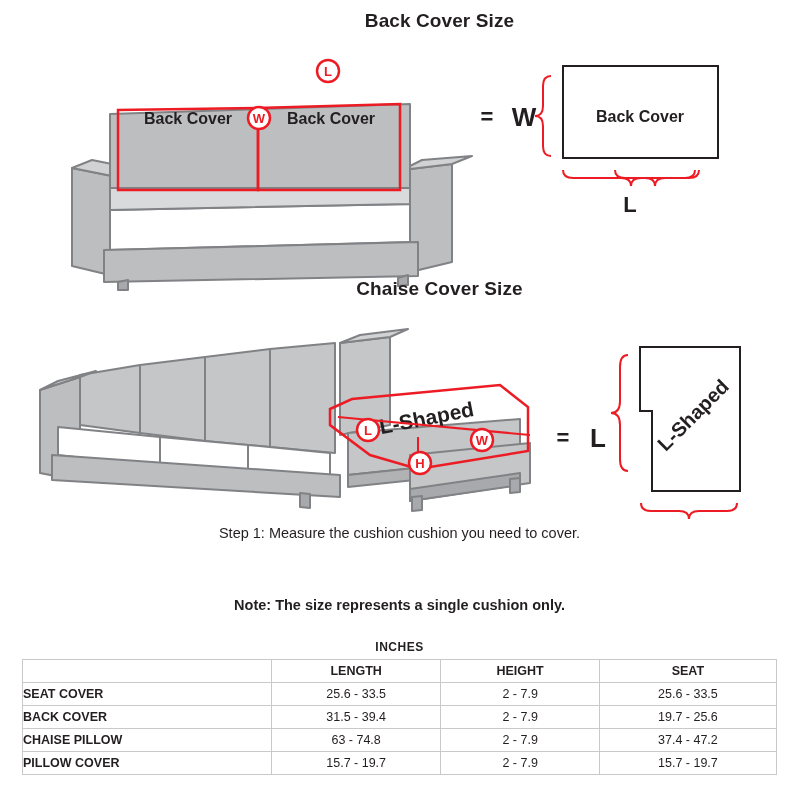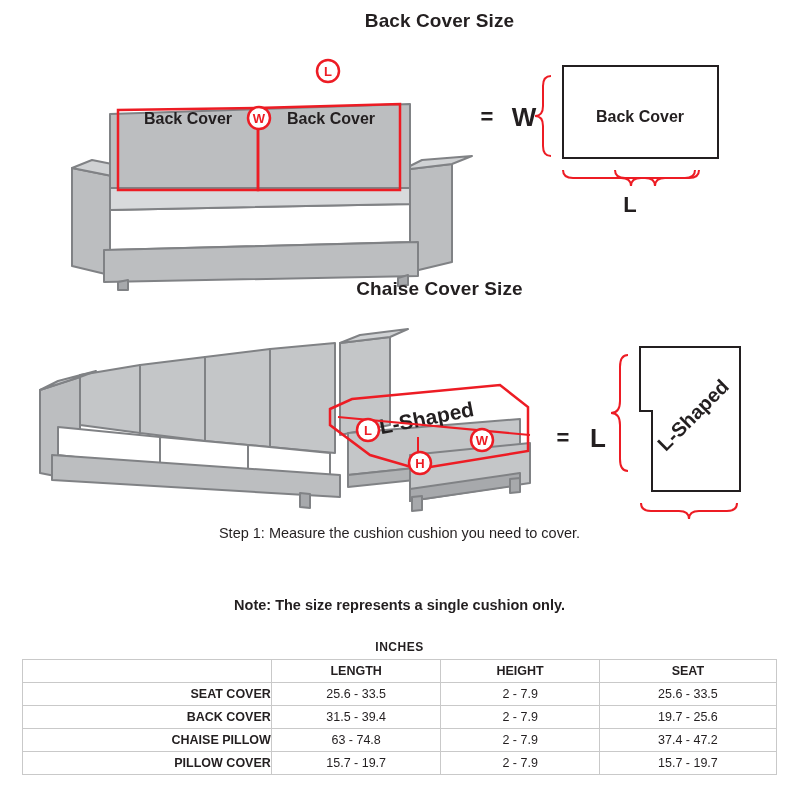--- a/index.html
+++ b/index.html
@@ -81,21 +81,21 @@
     text-align: center;
     padding: 0;
     font-weight: bold;
     color: #231f20;
   }
   table.size-table th {
     font-weight: bold;
     font-size: 12.5px;
   }
   table.size-table td.rowhead {
-    text-align: right;
+    text-align: left;
   }
   table.size-table td.val {
     font-weight: normal;
   }
   .col-label { width: 33%; }
   .col-len { width: 22.5%; }
   .col-hei { width: 21%; }
   .col-wid { width: 23.5%; }
   .hdr-blank { border-left: 1px solid #ffffff; border-top: 1px solid #ffffff; }
 </style>

